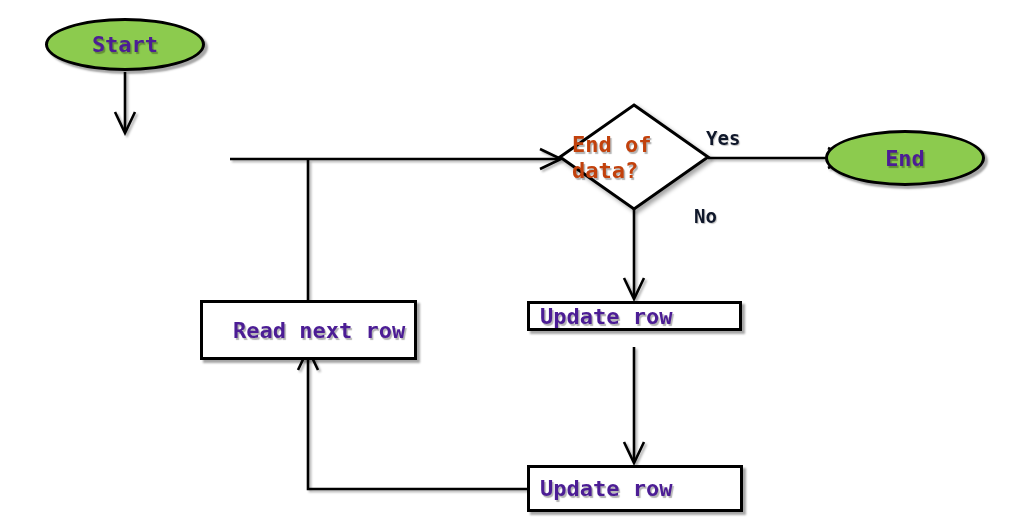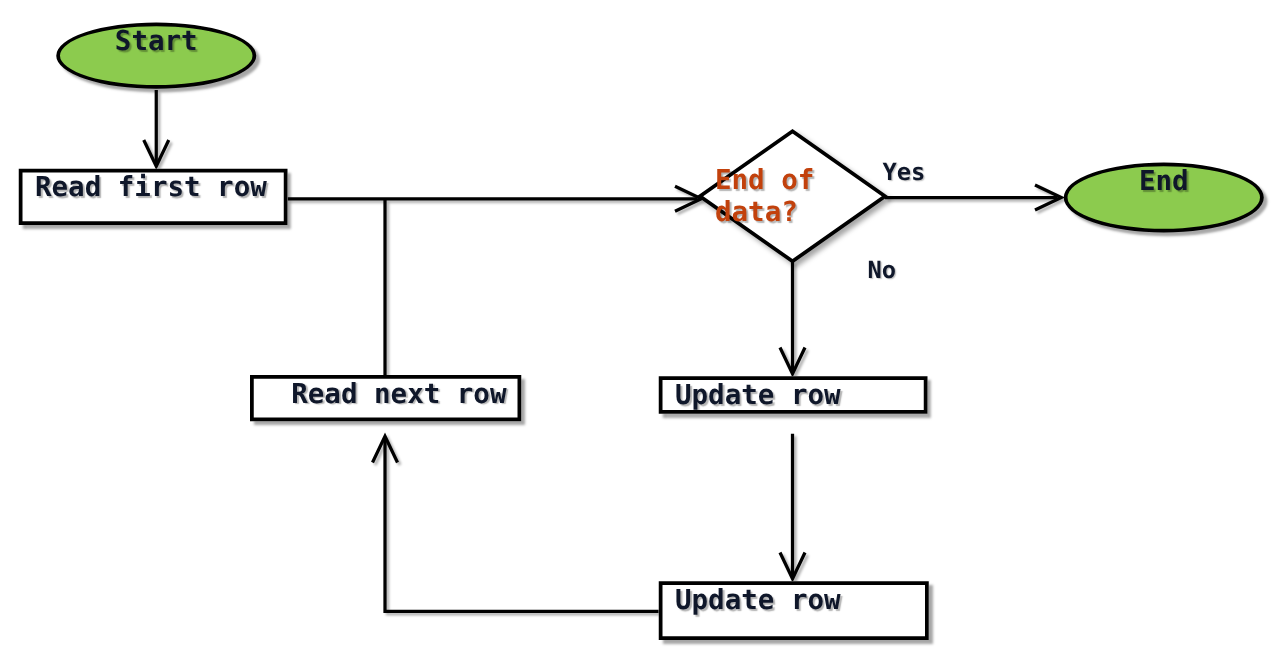--- a/index.html
+++ b/index.html
@@ -31,43 +31,43 @@
   .diamond-shape {
     fill: #ffffff;
     stroke: #000000;
     stroke-width: 3;
     filter: drop-shadow(3px 3px 2px rgba(0,0,0,0.35));
   }
   .node {
     position: absolute;
     box-sizing: border-box;
     display: flex;
-    align-items: flex-start;
+    align-items: center;
     border: 3px solid #000000;
     background: #ffffff;
-    color: #0f172a;
+    color: #4c1d95;
     font-weight: bold;
     font-size: 22px;
     box-shadow: 3px 3px 2px rgba(0,0,0,0.35);
     text-shadow: 1.5px 1.5px 1px rgba(0,0,0,0.30);
     white-space: nowrap;
   }
   .rect {
     justify-content: flex-start;
     padding-left: 10px;
   }
   .terminal {
     justify-content: center;
     border-radius: 50%;
     background: #8ccb4e;
   }
   .node-start  { left: 45px;  top: 18px;  width: 160px; height: 53px; }
   .node-readfirst { left: 15px;  top: 135px; width: 215px; height: 45px; }
-  .node-end    { left: 851px; top: 130px; width: 160px; height: 56px; }
-  .node-readnext  { left: 200px; top: 300px; width: 217px; height: 37px; padding-left: 30px; }
+  .node-end    { left: 825px; top: 130px; width: 160px; height: 56px; }
+  .node-readnext  { left: 200px; top: 300px; width: 217px; height: 60px; padding-left: 30px; }
   .node-update    { left: 527px; top: 301px; width: 215px; height: 30px; }
   .node-return    { left: 527px; top: 465px; width: 216px; height: 47px; }
   .diamond-label {
     position: absolute;
     left: 572px;
     top: 118px;
     width: 124px;
     height: 80px;
     display: flex;
     align-items: center;
@@ -118,23 +118,20 @@
       <path class="edge-stroke" d="M 298 370 L 308 349 L 318 370"></path>
     </g>
 
     <polygon class="diamond-shape" points="634,105 708,157 634,209 560,157"></polygon>
   </svg>
 
   <div class="node terminal node-start">
     <span>Start</span>
   </div>
 
-  <div class="node rect node-readfirst">
-    <span>Read first row</span>
-  </div>
 
   <div class="diamond-label">End of data?</div>
 
   <span class="edge-label label-yes">Yes</span>
 
   <span class="edge-label label-no">No</span>
 
   <div class="node terminal node-end">
     <span>End</span>
   </div>

